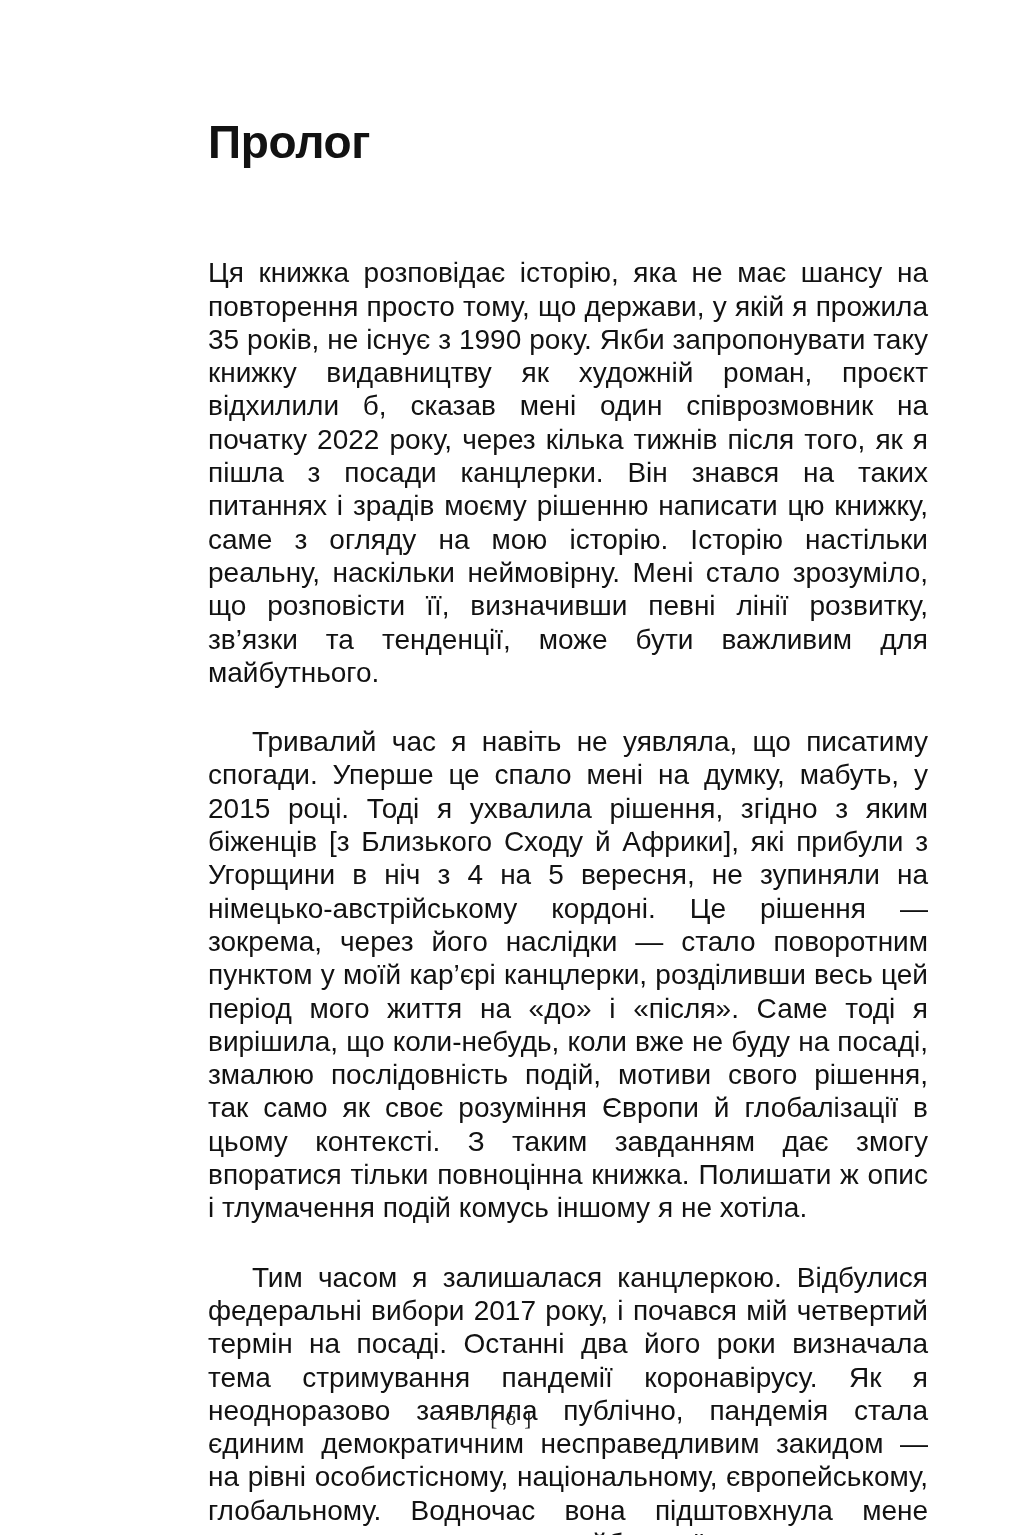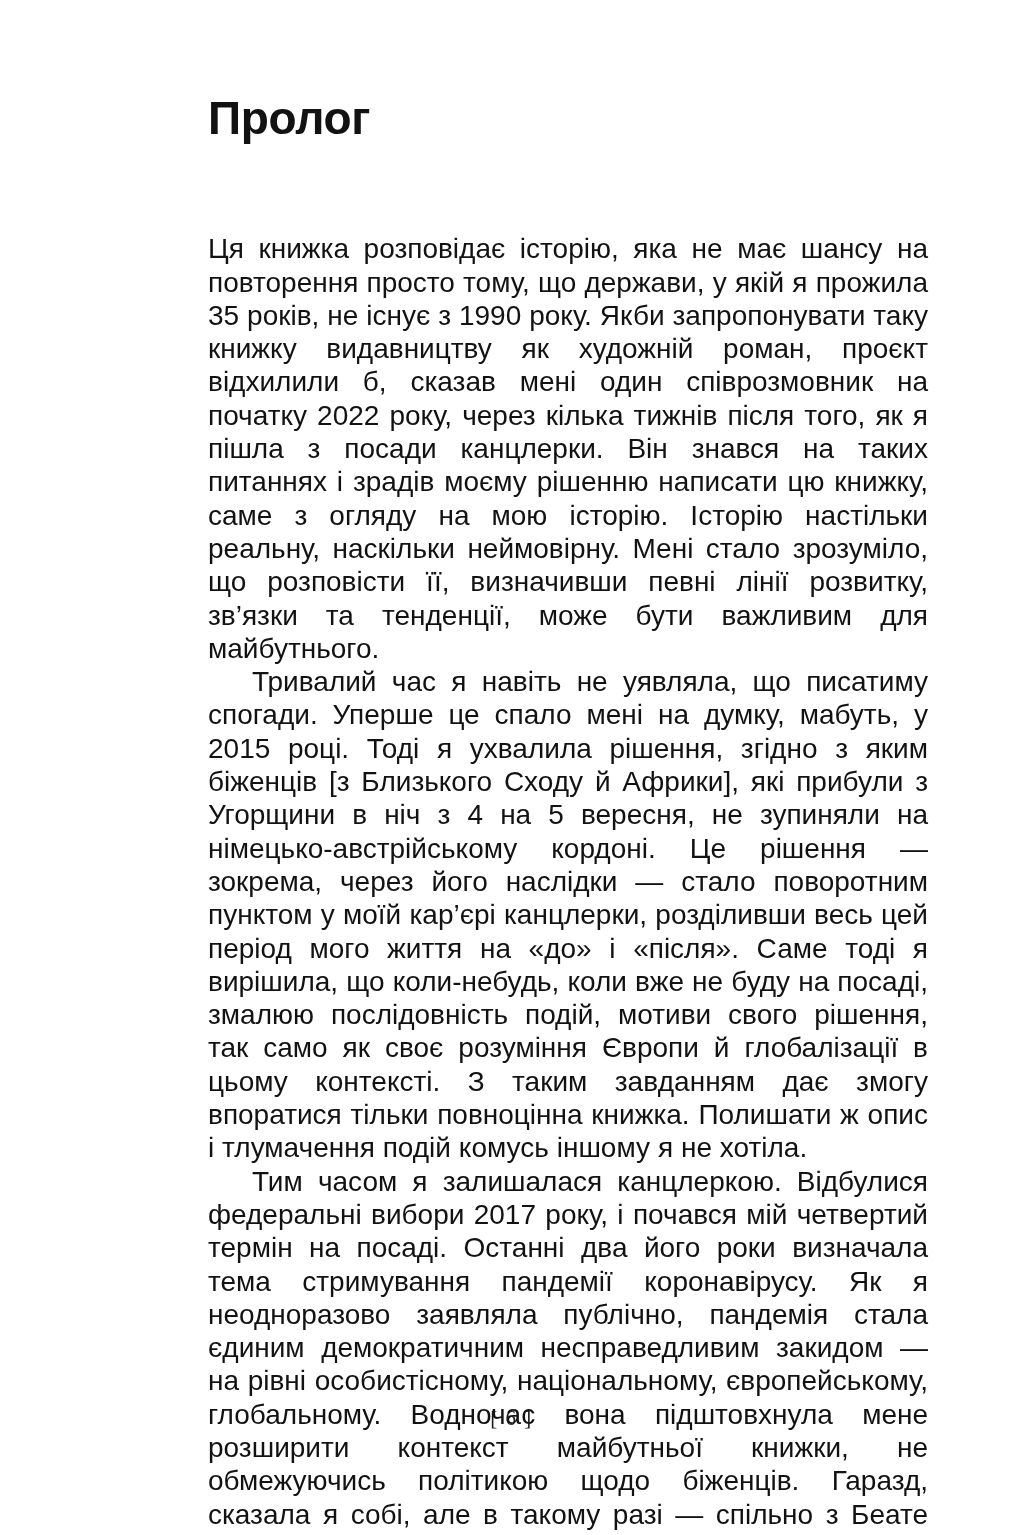--- a/index.html
+++ b/index.html
@@ -27,21 +27,21 @@
   }
 
   .chapter-title {
     font-family: "Liberation Sans", "DejaVu Sans", sans-serif;
     font-weight: 700;
     font-size: 46px;
     line-height: 1.05;
     color: #121212;
     letter-spacing: -0.3px;
     margin: 0;
-    padding-top: 94px;
+    padding-top: 118px;
   }
 
   .body-block {
     padding-top: 90px;
   }
 
   p.para {
     font-family: "Liberation Sans", "DejaVu Sans", sans-serif;
     font-size: 28px;
     line-height: 33.3px;
@@ -50,20 +50,21 @@
     text-justify: inter-word;
     margin: 0;
     padding: 0;
     hyphens: manual;
     -webkit-hyphens: manual;
     word-spacing: 0.1px;
   }
 
   p.para + p.para {
     text-indent: 44px;
+    margin-top: 36px;
   }
 
   .page-number {
     position: absolute;
     left: 0;
     right: 0;
     top: 1406px;
     text-align: center;
     font-family: "Liberation Serif", "DejaVu Serif", serif;
     font-size: 21px;

